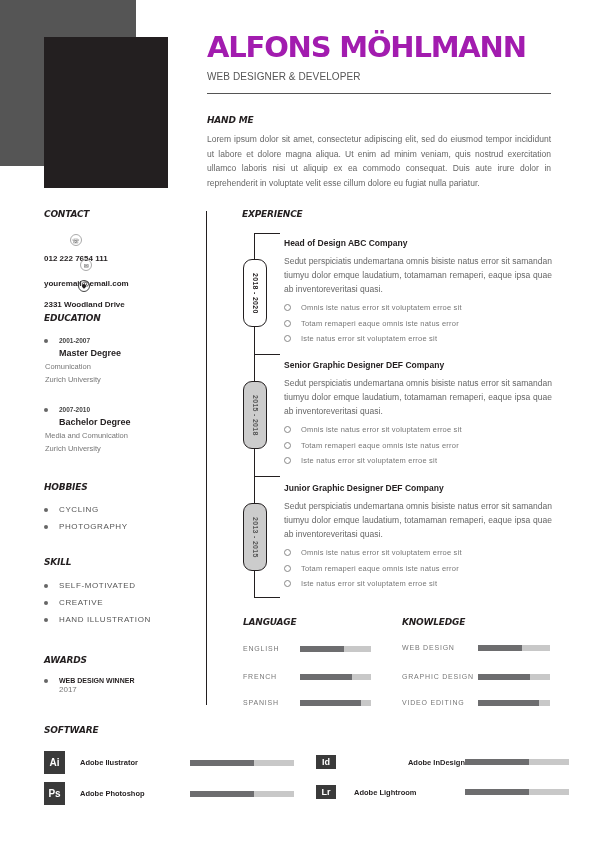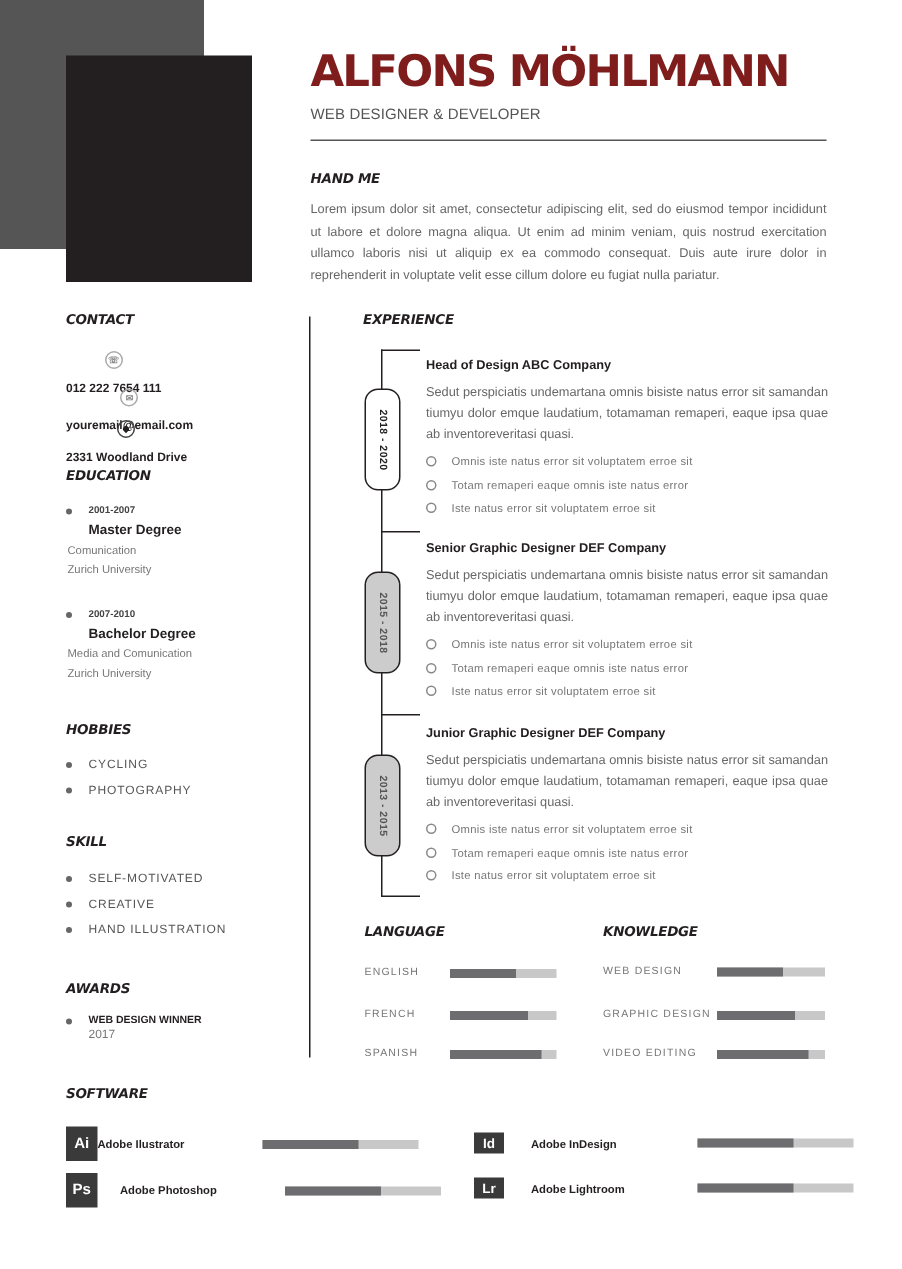--- a/index.html
+++ b/index.html
@@ -1,20 +1,20 @@
 <!DOCTYPE html>
 <html><head>
 <meta charset="utf-8">
 <style>
   * { box-sizing: border-box; margin: 0; padding: 0; }
   body { width: 601px; height: 846px; background: #ffffff; position: relative; overflow: hidden; font-family: "Liberation Sans", sans-serif; color: #231f20; }
   .abs { position: absolute; }
   .bg-grey { left: 0; top: 0; width: 136px; height: 166px; background: #555555; }
   .photo { left: 44px; top: 37px; width: 124px; height: 151px; background: #231f20; }
-  .name { left: 207px; top: 30px; font-family: "DejaVu Sans", sans-serif; font-weight: bold; font-size: 29px; letter-spacing: -1.2px; color: #7f1d1d; }
+  .name { left: 207px; top: 30px; font-family: "DejaVu Sans", sans-serif; font-weight: bold; font-size: 29px; letter-spacing: -1.2px; color: #a21caf; }
   .role { left: 207px; top: 71px; font-size: 10px; color: #555; letter-spacing: 0.1px; }
   .rule { left: 207px; top: 93px; width: 344px; height: 1px; background: #555; }
   .h { font-family: "DejaVu Sans", sans-serif; font-style: italic; font-weight: bold; font-size: 9px; color: #231f20; letter-spacing: -0.2px; }
   .about-text { left: 207px; top: 132px; width: 344px; font-size: 8.5px; line-height: 14.5px; color: #666; text-align: justify; }
   .vline { left: 206px; top: 211px; width: 1px; height: 494px; background: #231f20; }
   .contact-row { left: 44px; display: flex; align-items: center; gap: 8px; font-size: 8px; font-weight: bold; color: #231f20; flex-direction: column; }
   .cicon { width: 12px; height: 12px; border-radius: 50%; border: 1px solid #aaa; display: flex; align-items: center; justify-content: center; font-size: 6px; color: #888; }
   .cicon.dark { border-color: #444; }
   .cicon.dark::after { content: ""; width: 4px; height: 4px; border-radius: 50% 50% 50% 0; background: #231f20; transform: rotate(-45deg); }
   .dot { width: 4px; height: 4px; border-radius: 50%; background: #666; display: inline-block; }
@@ -206,35 +206,35 @@
 <div class="abs skill-row" style="left:402px;top:699px;">
   <span style="width:76px;">VIDEO EDITING</span>
   <div class="bar" style="width:72px;">
       <div class="fill know-fill" style="width: 85%;"></div>
     </div>
 </div>
 
 <div class="abs h" style="left:44px;top:725px;">SOFTWARE</div>
 <div class="abs sw-row" style="left:44px;top:751px;">
   <span class="sw-icon">Ai</span>
-  <span class="sw-label" style="width:110px;">Adobe Ilustrator</span>
+  <span class="sw-label" style="width:110px;margin-left:15px;">Adobe Ilustrator</span>
   <div class="bar" style="width:104px;">
       <div class="fill sw-fill" style="width: 62%;"></div>
     </div>
 </div>
 <div class="abs sw-row" style="left:44px;top:782px;">
   <span class="sw-icon">Ps</span>
   <span class="sw-label" style="width:110px;margin-left:15px;">Adobe Photoshop</span>
   <div class="bar" style="width:104px;">
       <div class="fill sw-fill" style="width: 62%;"></div>
     </div>
 </div>
 <div class="abs sw-row" style="left:316px;top:755px;">
   <span class="sw-icon sm">Id</span>
-  <span class="sw-label" style="width:111px;margin-left:18px;">Adobe InDesign</span>
+  <span class="sw-label" style="width:111px;margin-left:18px;text-align:right;">Adobe InDesign</span>
   <div class="bar" style="width:104px;">
       <div class="fill sw-fill" style="width: 62%;"></div>
     </div>
 </div>
 <div class="abs sw-row" style="left:316px;top:785px;">
   <span class="sw-icon sm">Lr</span>
   <span class="sw-label" style="width:111px;margin-left:18px;">Adobe Lightroom</span>
   <div class="bar" style="width:104px;">
       <div class="fill sw-fill" style="width: 62%;"></div>
     </div>

